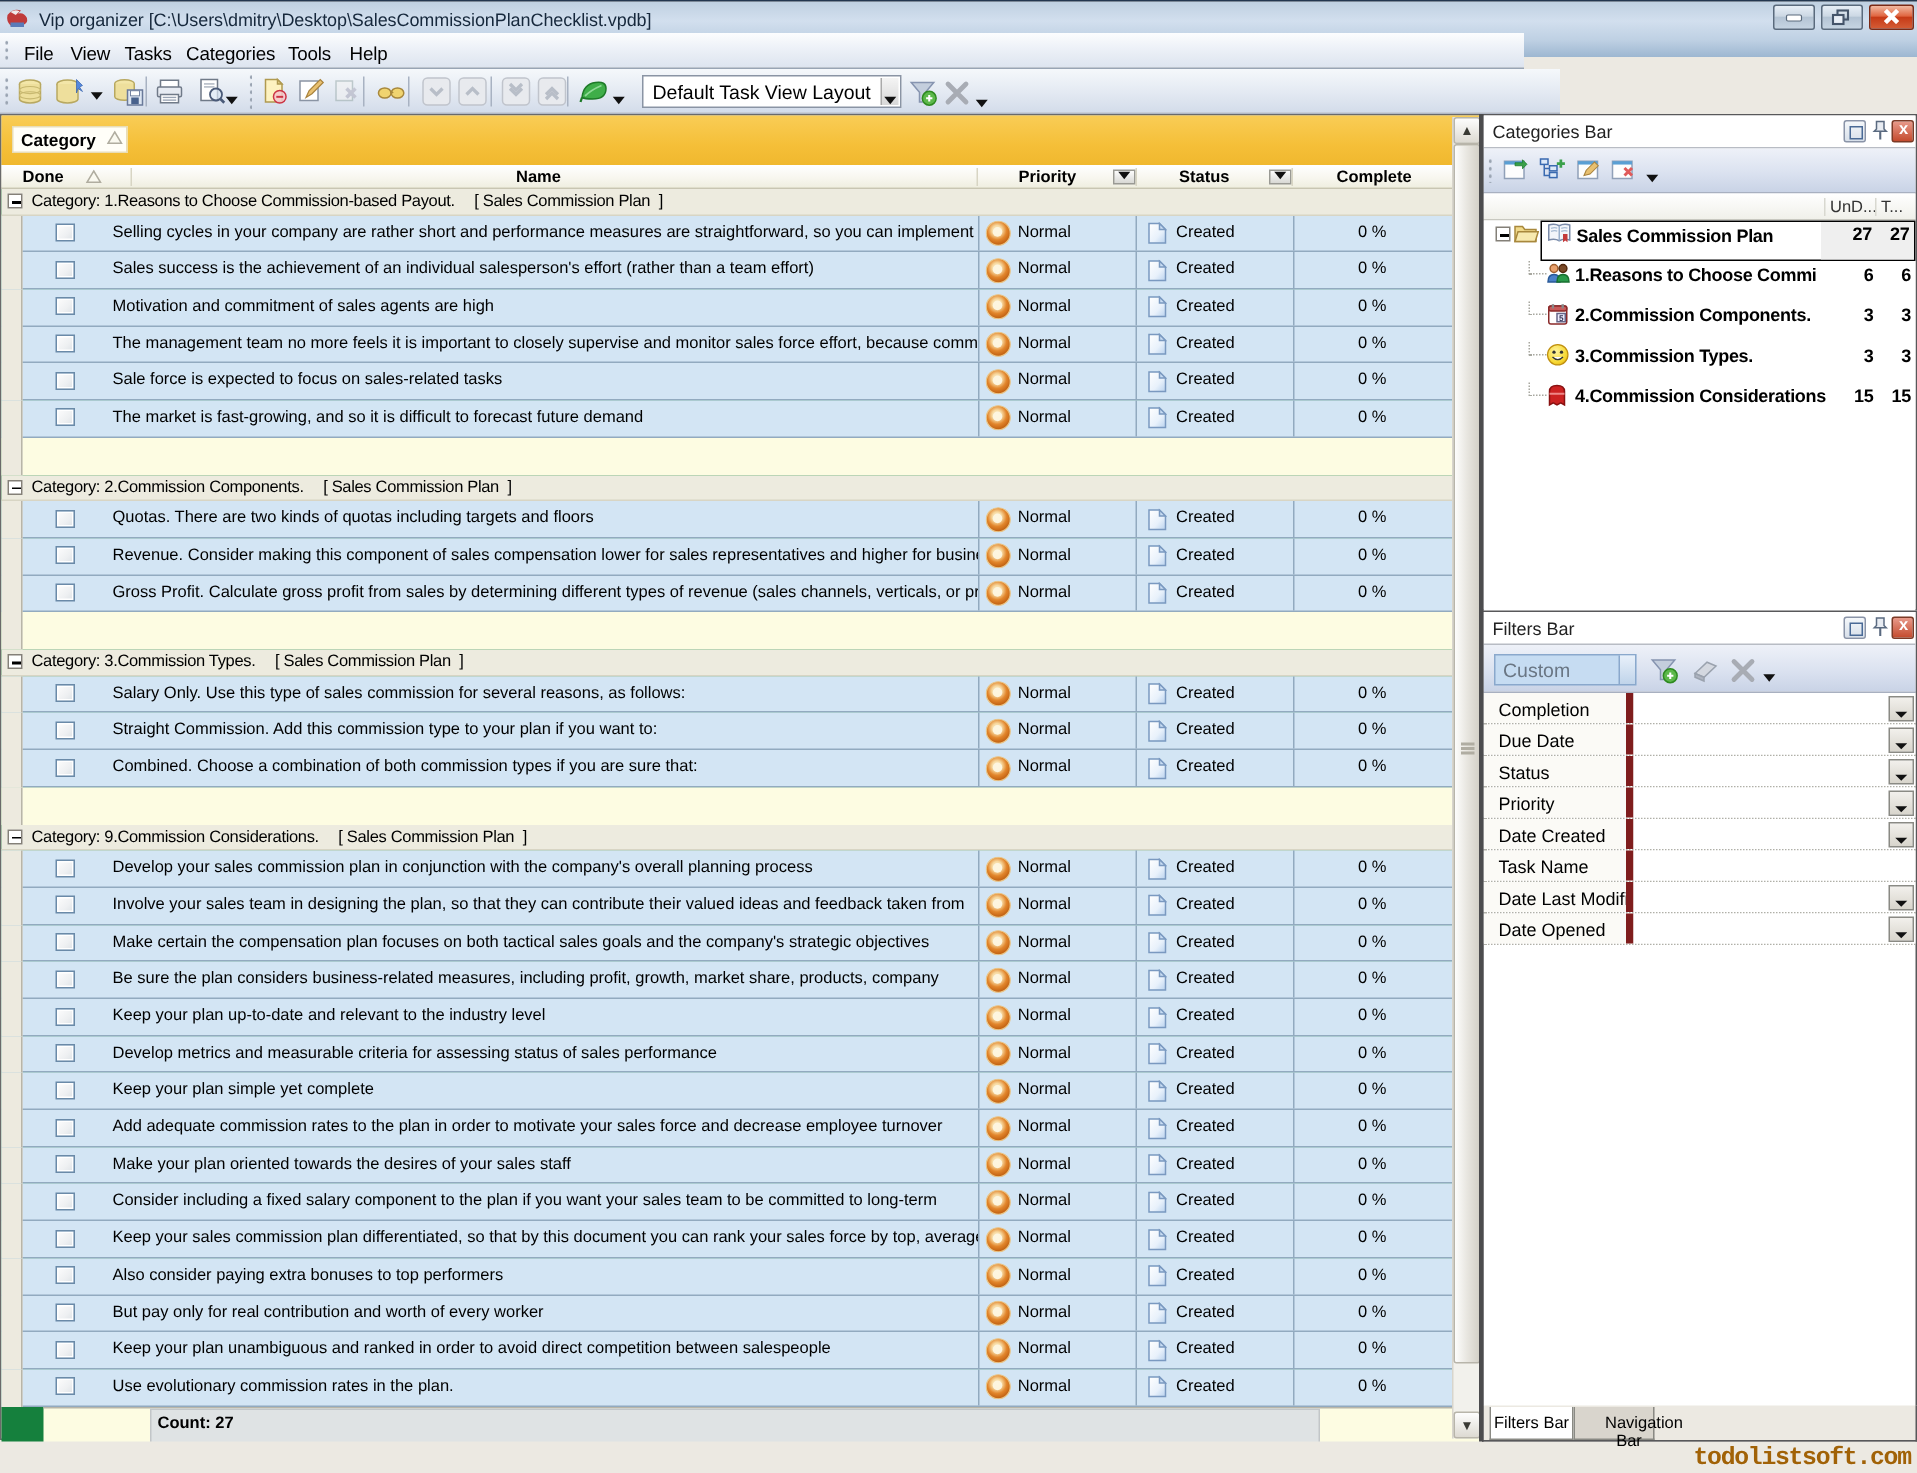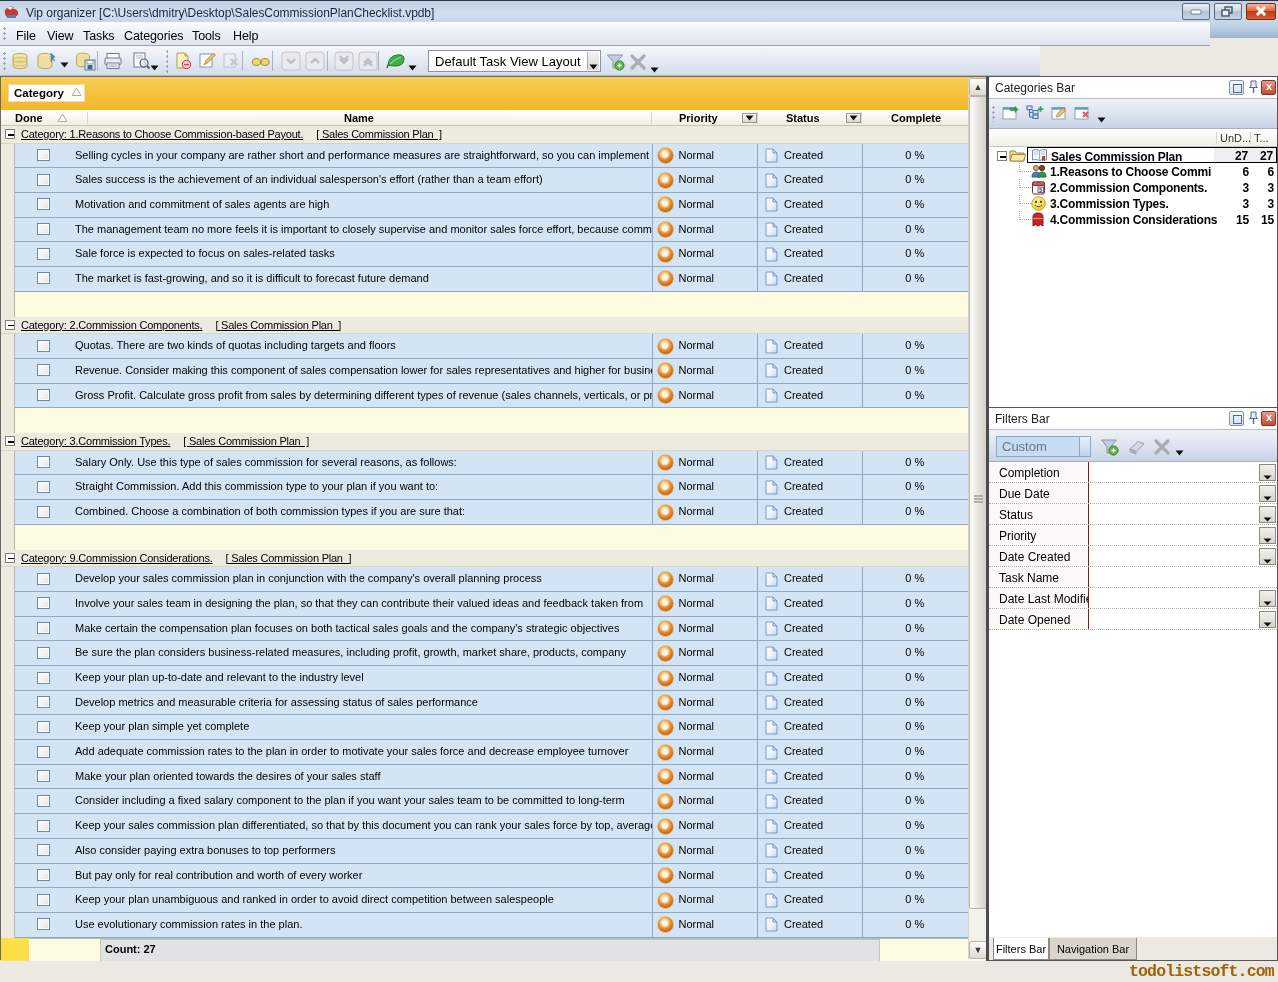--- a/index.html
+++ b/index.html
@@ -7,21 +7,21 @@
 
 .titlebar { position:absolute; left:0; top:0; width:1278px; height:38px;
   background:linear-gradient(#bfd0e1 0%, #d2dfee 35%, #bed0e3 70%, #9db7d1 100%);
   border-top:1px solid #24374f; }
 .titlebar .ticn { position:absolute; left:4px; top:3px; }
 .titlebar .ttxt { position:absolute; left:26px; top:4.5px; font-size:12px; color:#16283c; letter-spacing:-0.05px; }
 .wbtn { position:absolute; top:2px; width:28px; height:17px; border:1px solid #5a6a7c; border-radius:2px;
   background:linear-gradient(#e7eef6 0%, #ccd8e4 45%, #b4c4d4 50%, #c6d4e2 100%); }
 .wbtn.mn { left:1182px; } .wbtn.rs { left:1214px; }
 .wbtn.cl { left:1246px; width:30px; background:linear-gradient(#f0b8a0 0%, #e06540 45%, #c63a16 50%, #d45c36 100%); border-color:#7a2a16; }
-.menubar { position:absolute; left:0; top:22px; width:1210px; height:24px;
+.menubar { position:absolute; left:0; top:22px; width:1016px; height:24px;
   background:linear-gradient(#fcfdfe 0%, #eef2f8 40%, #dde4ef 100%); border-bottom:1px solid #98a4b4; }
 .menubar span { position:absolute; top:6.5px; font-size:12.5px; color:#000; letter-spacing:-0.1px; }
 .grip { position:absolute; left:3px; top:4px; bottom:4px; width:3px;
   background-image:radial-gradient(circle, #9aa4b2 1px, transparent 1.2px); background-size:3px 5px; background-repeat:repeat-y; }
 .toolbar { position:absolute; left:0; top:46px; width:1040px; height:30px;
   background:linear-gradient(#f5f8fb 0%, #e3e9f2 55%, #d3dcea 100%); border-bottom:1px solid #b0b8c6; }
 .tbi { position:absolute; }
 .tbsep { position:absolute; top:5px; width:1px; height:20px; background:#a8b2c2; }
 .tbsepd { position:absolute; top:3px; width:2px; height:24px;
   background-image:radial-gradient(circle, #9aa4b2 1px, transparent 1.2px); background-size:3px 5px; }
@@ -35,21 +35,21 @@
 .groupbox { position:absolute; left:7px; top:7px; width:77px; height:18px; background:#fffef8; border:1px solid #e8ddb8;
   font-weight:bold; font-size:11.5px; padding:2px 0 0 5px; }
 .grouptri { display:inline-block; margin-left:7px; }
 .colhdr { position:relative; height:16px; background:linear-gradient(#ffffff 0%, #f7f6ee 60%, #efeee0 100%);
   border-bottom:1px solid #c8c5b2; font-weight:bold; font-size:11px; }
 .colhdr .hd { position:absolute; top:2px; }
 .hsep { position:absolute; top:2px; width:1px; height:12px; background:#d8d5c4; }
 .htri { position:absolute; }
 .hdd { position:absolute; top:3px; width:15px; height:10px; background:linear-gradient(#fdfdfd,#d8d8d4); border:1px solid #9a9a94; text-align:center; }
 .hdd svg { position:relative; top:-3.5px; }
-.content { position:relative; background:#fde047;text-decoration:underline; }
+.content { position:relative; background:#15803d; }
 .catrow { position:relative; height:17.5px; background:#edebdf; padding:2px 0 0 20px; font-size:11px; color:#000; border-bottom:1px solid #d8d5c4; letter-spacing:-0.22px; }
 .expbox { position:absolute; left:4px; top:3px; width:10px; height:10px; background:#fff; border:1px solid #848078; display:inline-block; }
 .expbox:after { content:""; position:absolute; left:2px; top:4px; width:6px; height:1.6px; background:#000; }
 .cattxt { } 
 .catref { margin-left:13px; }
 .trow { position:relative; height:24.7px; border-bottom:1px solid #92aabf; background:#d3e5f4; }
 .c-ind { position:absolute; left:0; top:0; bottom:-1px; width:13.5px; background:#edeadf; border-right:1px solid #b8b5a8; }
 .c-done { position:absolute; left:14.5px; top:0; bottom:0; width:56.5px; }
 .cb { position:absolute; left:21px; top:5.5px; width:13px; height:12px; border:1px solid #6a8aa8; background:linear-gradient(135deg,#fdfdfd 0%, #eef0f2 60%, #dde2e6 100%); box-shadow:inset 0 0 0 1px #fff; }
 .c-name { position:absolute; left:71px; top:0; bottom:0; width:580.5px; border-right:1px solid #92aabf; padding:5px 0 0 3px; white-space:nowrap; overflow:hidden; }
@@ -74,43 +74,43 @@
 .pbtn { position:absolute; top:3px; width:15px; height:15px; border:1px solid #8a94a8; border-radius:2px; background:linear-gradient(#f4f7fa,#d8e0ea); }
 .pbtn.rst:after { content:""; position:absolute; left:3px; top:3px; width:7px; height:7px; border:1.5px solid #4a6a96; }
 .pbtn.cls { background:linear-gradient(#e89a8a,#c44b2e); border-color:#7c3a26; }
 .pbtn.cls:after { content:"x"; position:absolute; left:4px; top:-1px; color:#fff; font-weight:bold; font-size:11px; }
 .pin { position:absolute; top:3px; }
 .ptool { position:relative; height:30px; background:linear-gradient(#eef1f8 0%, #dbe2f0 55%, #c9d3e6 100%); border-bottom:1px solid #a8b0c0; }
 .ptool .ticn2 { position:absolute; top:6px; }
 .treehdr { position:relative; height:18px; background:linear-gradient(#ffffff,#f0f0ea); border-bottom:1px solid #c8c8c0; color:#333; }
 .treehdr span { position:absolute; top:3px; }
 .treebody { position:relative; background:#fff; height:259px; }
-.trerow { position:relative; height:16px; font-weight:bold; font-size:12px; white-space:nowrap; letter-spacing:-0.2px; }
+.trerow { position:relative; height:27px; font-weight:bold; font-size:12px; white-space:nowrap; letter-spacing:-0.2px; }
 .trerow .ticon { position:absolute; }
 .trerow .tlab { position:absolute; top:2px; }
 .tnum { position:absolute; top:2px; text-align:right; }
 .n1 { width:34px; right:28px; }
 .n2 { width:24px; right:3px; }
 .selbox { position:absolute; left:38px; right:0; top:-0.5px; bottom:0.5px; border:1px solid #000; background:#fff; }
 .selbox .tnum { top:1.5px; }
 .selbox:before { content:""; position:absolute; right:0; top:0; bottom:0; width:62px; background:#efefef; }
 .treeline { position:absolute; left:30px; top:0; width:12px; height:9px; border-left:1px dotted #a8a8a0; border-bottom:1px dotted #a8a8a0; }
 
 .fpanel { position:absolute; left:988px; top:407px; width:290px; height:554px; background:#fff; border:1px solid #58585a; border-top:1px solid #58585a; }
 .frow { position:relative; height:21px; border-bottom:1px dotted #b0b0a8; }
-.flab { position:absolute; left:0; top:0; bottom:0; width:100px; background:#fbfaf6; border-right:1px solid #7f1d1d; padding:4px 0 0 10px; font-size:12px; overflow:hidden; white-space:nowrap; }
+.flab { position:absolute; left:0; top:0; bottom:0; width:100px; background:#fbfaf6; border-right:5px solid #7f1d1d; padding:4px 0 0 10px; font-size:12px; overflow:hidden; white-space:nowrap; }
 .fval { position:absolute; left:100px; right:0; top:0; bottom:0; background:#fff; }
 .fdd { position:absolute; right:1px; top:1.5px; width:17px; height:17px; background:linear-gradient(#f2f0ec,#d8d5cc); border:1px solid #8a8a84; text-align:center; padding-top:5px; }
 .custom { position:absolute; left:7px; top:6px; width:95px; height:21px; background:#c6dcf2; border:1px solid #8aa8cc; color:#6a7684; font-size:13px; padding:2px 0 0 5px; }
 .customdd { position:absolute; right:0; top:0; width:11px; height:19px; background:linear-gradient(#e8f0fa,#c0d4ea); border-left:1px solid #8aa8cc; }
 
 .tabstrip { position:absolute; left:988px; top:937px; width:290px; height:24px; background:#ece9e2; border-left:1px solid #58585a; border-right:1px solid #58585a; border-bottom:1px solid #58585a; }
 .tab { position:absolute; top:1px; height:22px; font-size:11px; padding:5px 0 0 0; text-align:center; border:1px solid #8a8a84; border-top:none; }
 .tab.act { left:4px; width:56px; background:#fff; z-index:2; }
-.tab.inact { left:60px; width:88px; background:#d9d5cd; }
+.tab.inact { left:60px; width:54px; background:#d9d5cd;padding-left:20px; }
 .wm { position:absolute; left:1129px; top:962px; font-family:"Liberation Mono", monospace; font-weight:bold; font-size:16.5px; color:#a16207; letter-spacing:-0.85px; }
 .botstrip { position:absolute; left:0; top:961px; width:988px; height:21px; background:#ece9e2; }
 </style></head>
 <body>
 <div class="titlebar">
   <span class="ticn"><svg width="17" height="16" viewBox="0 0 17 16">
         <path d="M1 6 Q5 1 10 3 L8 5 Q12 4 14 8 Q15 12 10 13 L3 13 Q0 10 1 6 Z" fill="#c03a3a"></path>
         <path d="M3 4 Q6 2 9 3.5 L6.5 6 Z" fill="#f0e8ea"></path>
         <path d="M3 11 L12 11 L12 14 L3 14 Z" fill="#5a7ab8"></path>
       </svg></span>

